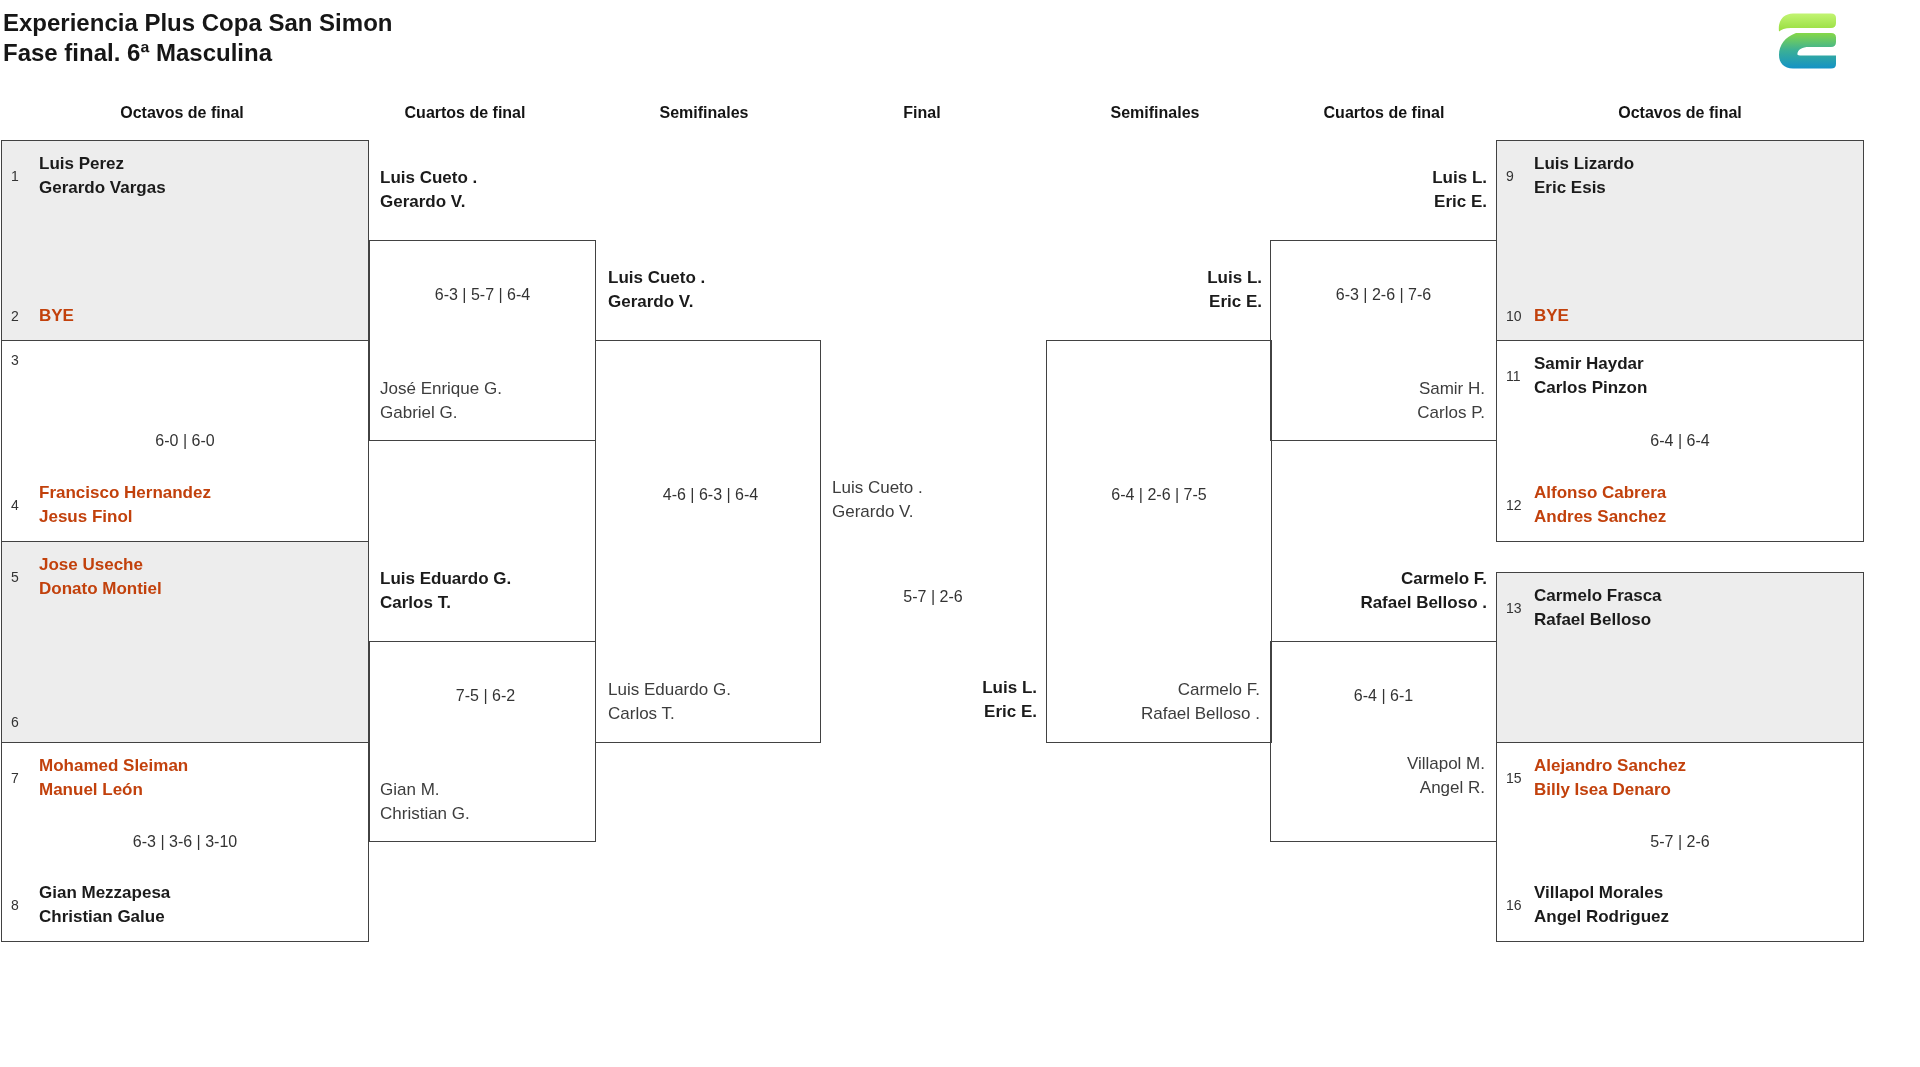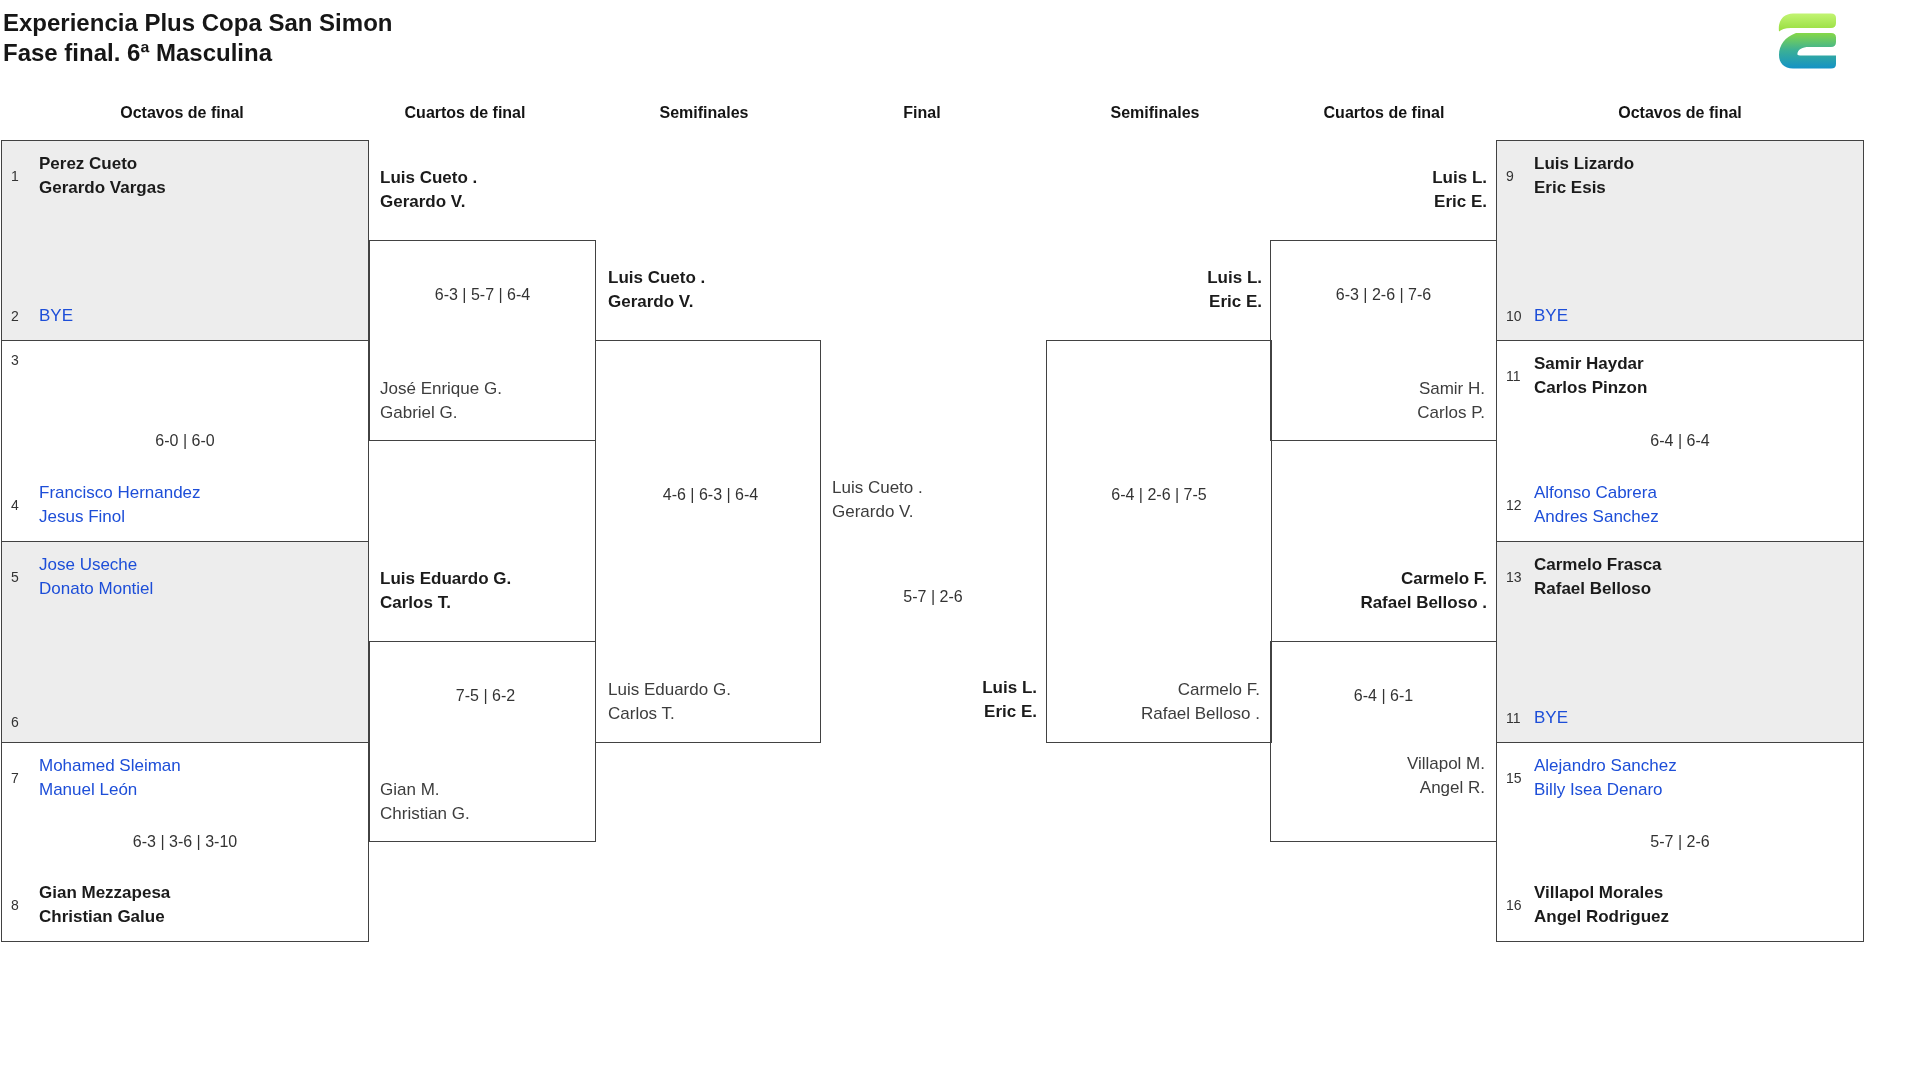--- a/index.html
+++ b/index.html
@@ -18,21 +18,21 @@
        font-size:16px;font-weight:700;color:#141414;}
   
   .obox{position:absolute;width:368px;box-sizing:border-box;border:1px solid #424242;background:#fff;}
   .obox.grey{background:#ededed;}
   .e-top{position:absolute;top:11px;left:9px;right:6px;display:flex;gap:7px;}
   .e-bot{position:absolute;bottom:12px;left:9px;right:6px;display:flex;gap:7px;}
   .seed{flex:0 0 21px;font-size:14px;color:#333;align-self:center;}
   .names{min-width:0;}
   .nm{font-size:17px;line-height:24px;white-space:nowrap;}
   .nm.w{font-weight:700;color:#1b1b1b;}
-  .nm.l{font-weight:400;color:#1d4ed8;}
+  .nm.l{font-weight:700;color:#c2410c;}
   .oscore{position:absolute;left:0;right:0;top:calc(50% - 12px);text-align:center;
           font-size:16px;line-height:24px;color:#333;}
   
   .qbox{position:absolute;box-sizing:border-box;border:1px solid #424242;background:transparent;}
   
   .lbl{position:absolute;font-size:17px;line-height:24px;white-space:nowrap;}
   .lbl.b div{font-weight:700;color:#1b1b1b;}
   .lbl.r div{font-weight:400;color:#3d3d3d;}
   .lbl.ra{text-align:right;}
   .mscore{position:absolute;text-align:center;font-size:16px;line-height:24px;color:#333;}
@@ -68,21 +68,21 @@
   <div class="hdr" style="left:704px">Semifinales</div>
   <div class="hdr" style="left:922px">Final</div>
   <div class="hdr" style="left:1155px">Semifinales</div>
   <div class="hdr" style="left:1384px">Cuartos de final</div>
   <div class="hdr" style="left:1680px">Octavos de final</div>
 
   <div class="obox grey" style="left:1px;top:140px;height:201px">
     <div class="e-top">
       <span class="seed">1</span>
       <div class="names">
-        <div class="nm w">Perez Cueto</div>
+        <div class="nm w">Luis Perez</div>
         <div class="nm w">Gerardo Vargas</div>
       </div>
     </div>
     <div class="oscore"></div>
     <div class="e-bot">
       <span class="seed">2</span>
       <div class="names">
         <div class="nm l">BYE</div>
         <div class="nm l"></div>
       </div>
@@ -163,21 +163,21 @@
     <div class="oscore">6-4 | 6-4</div>
     <div class="e-bot">
       <span class="seed">12</span>
       <div class="names">
         <div class="nm l">Alfonso Cabrera</div>
         <div class="nm l">Andres Sanchez</div>
       </div>
     </div>
   </div>
 
-  <div class="obox grey" style="left:1496px;top:541px;height:202px">
+  <div class="obox grey" style="left:1496px;top:572px;height:202px">
     <div class="e-top">
       <span class="seed">13</span>
       <div class="names">
         <div class="nm w">Carmelo Frasca</div>
         <div class="nm w">Rafael Belloso</div>
       </div>
     </div>
     <div class="oscore"></div>
     <div class="e-bot">
       <span class="seed">11</span>

